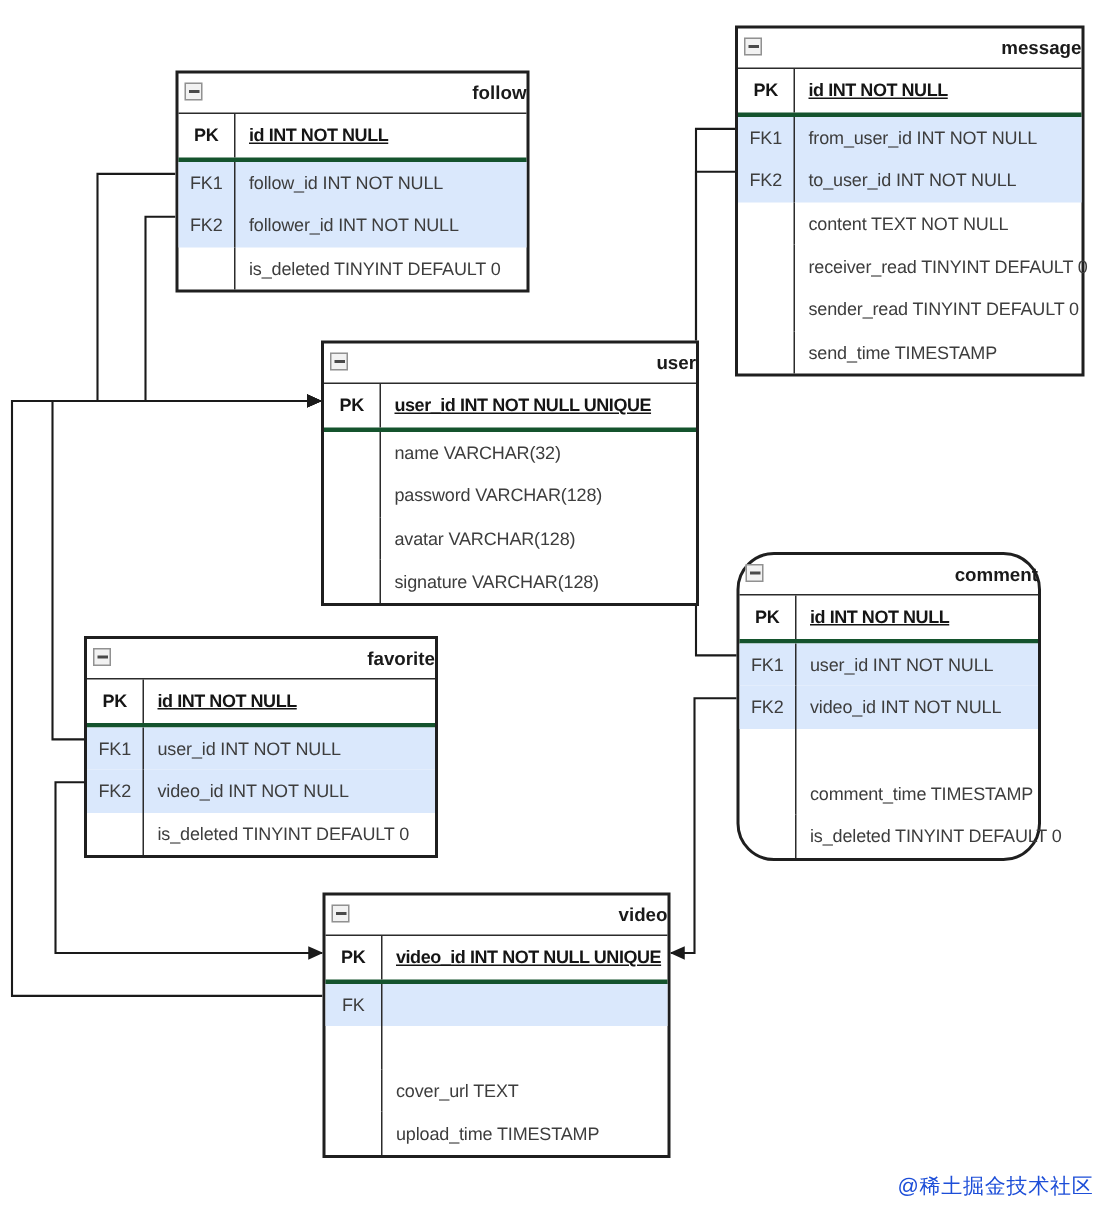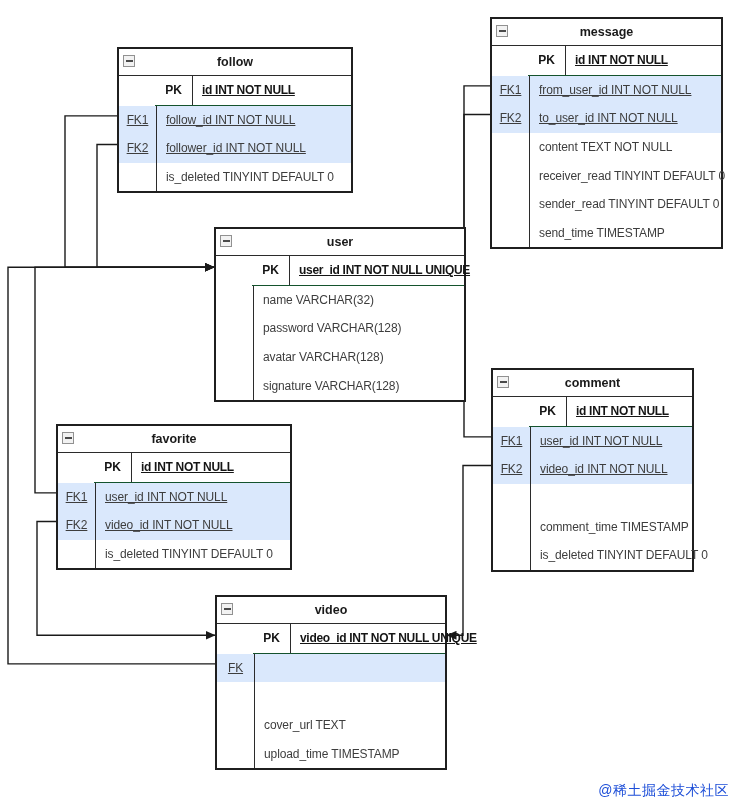--- a/index.html
+++ b/index.html
@@ -8,41 +8,41 @@
     background:#ffffff;
     font-family:"Liberation Sans", sans-serif;
   }
   #connectors { position:absolute; left:0; top:0; z-index:1; }
   .er-table {
     position:absolute; background:#ffffff; box-sizing:border-box;
     border:2px solid #1f1f1f; z-index:2;
   }
   .t-title {
     position:relative; height:26px; border-bottom:1px solid #2b2b2b;
-    display:flex; align-items:center; justify-content:center;
+    display:flex; align-items:center; justify-content:flex-end;
     font-weight:bold; font-size:12.5px; color:#1a1a1a;
   }
   .collapse {
     position:absolute; left:4px; top:6px; width:12px; height:12px;
     background:#f2f2f2; border:1px solid #919191; box-sizing:border-box;
     display:flex; align-items:center; justify-content:center;
   }
   .collapse .minus { width:7px; height:2px; background:#4a4a4a; }
   .t-row { display:flex; height:28.6px; font-size:12px; color:#3d3d3d; letter-spacing:-0.1px; }
   .t-row .key {
     flex:0 0 38px; width:38px; box-sizing:border-box;
     border-right:1px solid #2b2b2b;
     display:flex; align-items:center; justify-content:center;
   }
   .t-row .val {
     flex:1; display:flex; align-items:center; padding-left:9px;
     white-space:nowrap; overflow:visible;
   }
-  .t-row.hl { background:#dae8fc;text-decoration:underline; }
-  .t-row.pk { border-bottom:1px solid #14532d;margin-left:36px; }
+  .t-row.hl { background:#dae8fc; }
+  .t-row.pk { border-bottom:3px solid #14532d; }
   .t-row.pk .key { font-weight:bold; color:#151515; }
   .t-row.pk .val { font-weight:bold; color:#151515; text-decoration:underline; letter-spacing:-0.3px; }
   #watermark {
     position:absolute; right:3px; bottom:4px; z-index:3;
     font-size:14px; color:#1d4ed8; letter-spacing:0.5px;
   }
 </style>
 </head>
 <body>
 
@@ -172,21 +172,21 @@
         </div>
         <div class="t-row hl">
           <div class="key">FK2</div>
           <div class="val">video_id INT NOT NULL</div>
         </div>
         <div class="t-row">
           <div class="key"></div>
           <div class="val">is_deleted TINYINT DEFAULT 0</div>
         </div>
       </div>
-      <div class="er-table" style="left: 491px; top: 368px; width: 203px;">
+      <div class="er-table" style="left: 491px; top: 368px; width: 203px; border-radius: 25px;">
         <div class="t-title">
           <span class="collapse">
             <span class="minus"></span>
           </span>
           <span>comment</span>
         </div>
         <div class="t-row pk">
           <div class="key">PK</div>
           <div class="val">id INT NOT NULL</div>
         </div>

